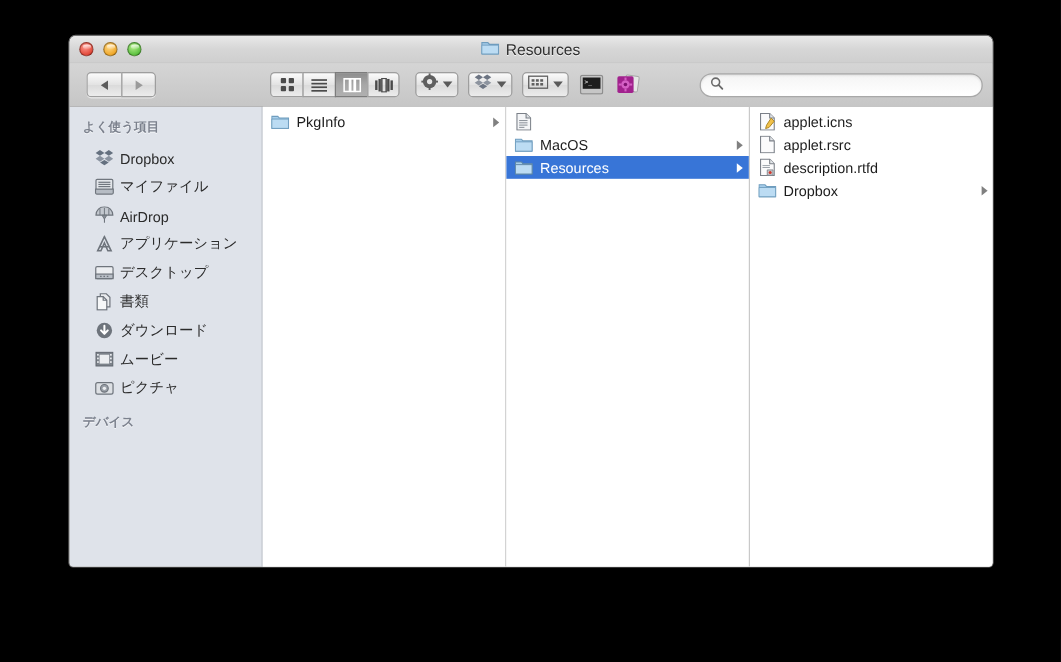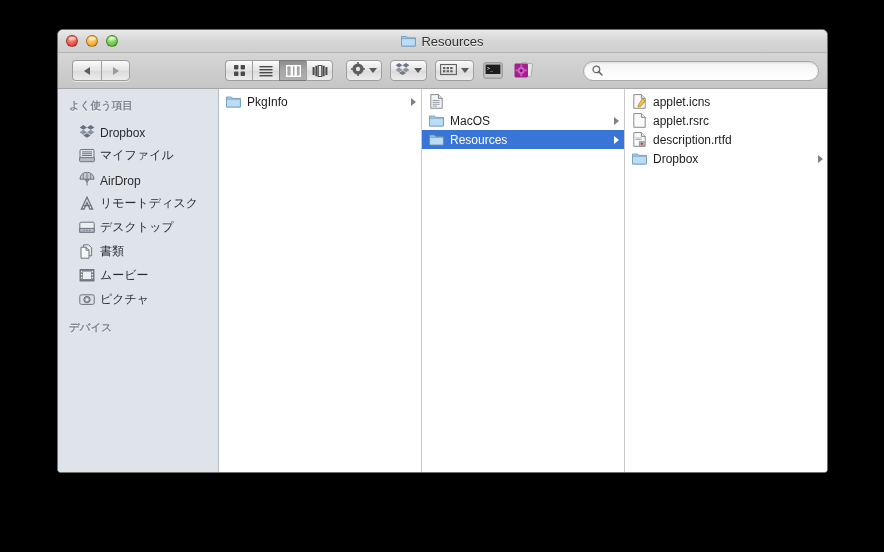--- a/index.html
+++ b/index.html
@@ -366,21 +366,21 @@
           <span class="side-label">AirDrop</span>
         </div>
 
         <div class="side-item">
           <span class="side-ico">
             <svg width="16" height="15" viewBox="0 0 16 15">
               <path d="M8 1.2L13.6 13H10.9L8 6.5 5.1 13H2.4z" fill="none" stroke="#6e747c" stroke-width="1.3"></path>
               <path d="M4.3 9.6h7.4" stroke="#6e747c" stroke-width="1.1"></path>
             </svg>
           </span>
-          <span class="side-label">リモートディスク</span>
+          <span class="side-label">アプリケーション</span>
         </div>
 
         <div class="side-item">
           <span class="side-ico">
             <svg width="16" height="15" viewBox="0 0 16 15">
               <rect x="0.8" y="2.2" width="14.4" height="10" rx="1.2" fill="#eceef1" stroke="#6e747c" stroke-width="1"></rect>
               <rect x="0.8" y="8.4" width="14.4" height="3.8" fill="#b8bec6" stroke="#6e747c" stroke-width="1"></rect>
               <g fill="#6e747c">
                   <rect x="4.4" y="9.8" width="1.3" height="1.1"></rect>
                   <rect x="7.2" y="9.8" width="1.3" height="1.1"></rect>
@@ -395,20 +395,29 @@
           <span class="side-ico">
             <svg width="16" height="15" viewBox="0 0 16 15">
               <path d="M4.6 0.8h5l3 3v8h-8z" fill="#e8eaed" stroke="#6e747c" stroke-width="1"></path>
               <path d="M2 3.2h5l3 3v8H2z" fill="#f6f7f8" stroke="#6e747c" stroke-width="1"></path>
               <path d="M7 3.2v3h3" fill="none" stroke="#6e747c" stroke-width="1"></path>
             </svg>
           </span>
           <span class="side-label">書類</span>
         </div>
 
+        <div class="side-item">
+          <span class="side-ico">
+            <svg width="16" height="15" viewBox="0 0 16 15">
+              <circle cx="8" cy="7.4" r="6.4" fill="#6e747c"></circle>
+              <path d="M8 3.4v5.6M5.2 7.3L8 10.2l2.8-2.9" fill="none" stroke="#ffffff" stroke-width="1.7" stroke-linecap="round" stroke-linejoin="round"></path>
+            </svg>
+          </span>
+          <span class="side-label">ダウンロード</span>
+        </div>
 
         <div class="side-item">
           <span class="side-ico">
             <svg width="16" height="15" viewBox="0 0 16 15">
               <rect x="1" y="1.6" width="14" height="11.4" fill="#7d838b" stroke="#5f656d" stroke-width="0.8"></rect>
               <rect x="4" y="3.6" width="8" height="7.4" fill="#eceef1"></rect>
               <g fill="#eceef1">
                 <rect x="1.9" y="3" width="1.4" height="1.4"></rect>
                   <rect x="1.9" y="6" width="1.4" height="1.4"></rect>
                   <rect x="1.9" y="9" width="1.4" height="1.4"></rect>

